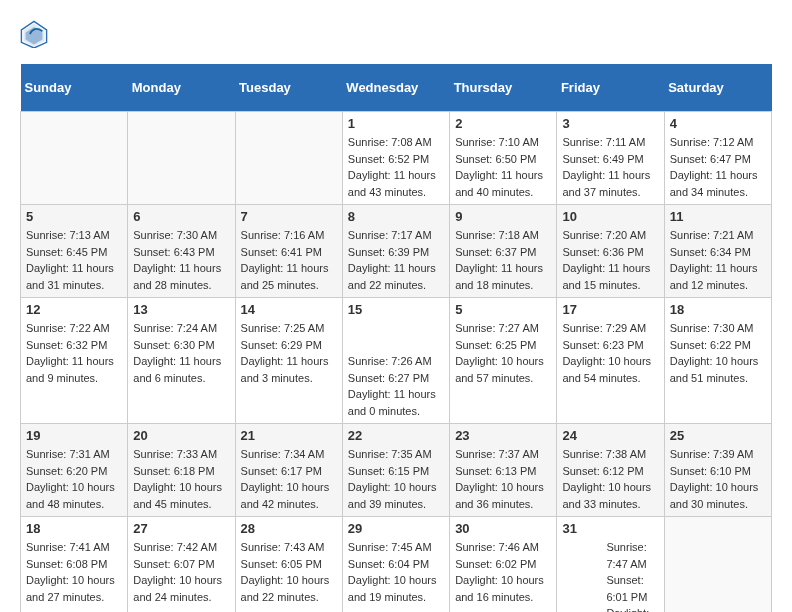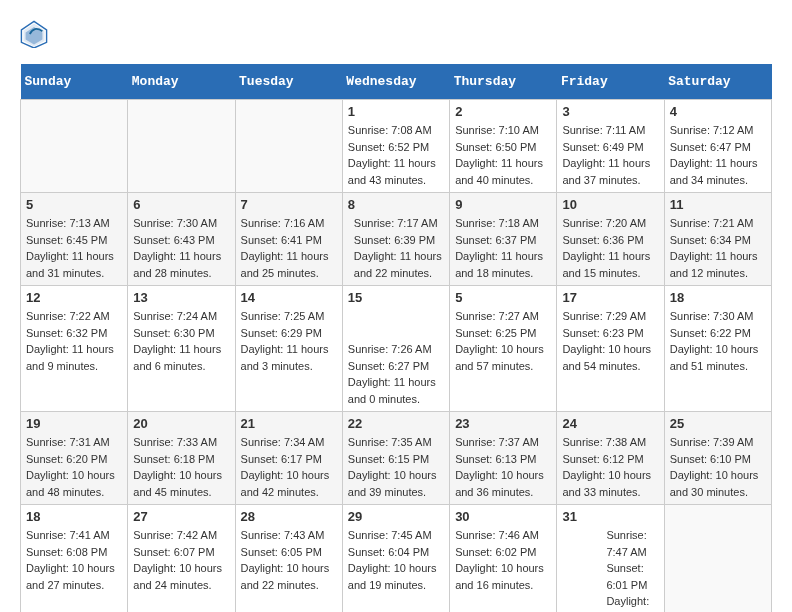--- a/index.html
+++ b/index.html
@@ -48,25 +48,24 @@
       color: #555;
     }
     table {
       width: 100%;
       border-collapse: collapse;
       font-size: 11px;
     }
     thead th {
       background: #2a6db5;
       color: #fff;
-      padding: 10px 4px;
+      padding: 16px 4px;
       text-align: left;
       font-size: 13px;
       font-weight: bold;
-      font-family: Liberation Mono, monospace;
     }
     tbody td {
       border: 1px solid #ccc;
       vertical-align: top;
       padding: 4px 5px;
       min-height: 80px;
       height: 80px;
       color: #333;
       width: calc(100% / 7);
     }
@@ -175,21 +174,21 @@
         </td>
         <td>
           <span class="day-number">7</span>
           <div class="day-info" style="white-space: pre-line;">Sunrise: 7:16 AM
 Sunset: 6:41 PM
 Daylight: 11 hours
 and 25 minutes.</div>
         </td>
         <td>
           <span class="day-number">8</span>
-          <div class="day-info" style="white-space: pre-line; margin-left: 6px;">Sunrise: 7:17 AM
+          <div class="day-info" style="white-space: pre-line;">Sunrise: 7:17 AM
 Sunset: 6:39 PM
 Daylight: 11 hours
 and 22 minutes.</div>
         </td>
         <td>
           <span class="day-number">9</span>
           <div class="day-info" style="white-space: pre-line;">Sunrise: 7:18 AM
 Sunset: 6:37 PM
 Daylight: 11 hours
 and 18 minutes.</div>

